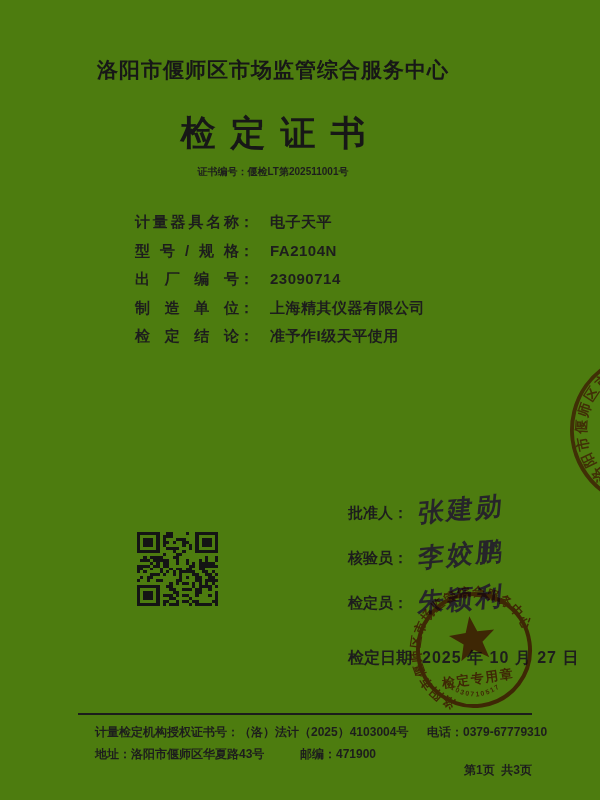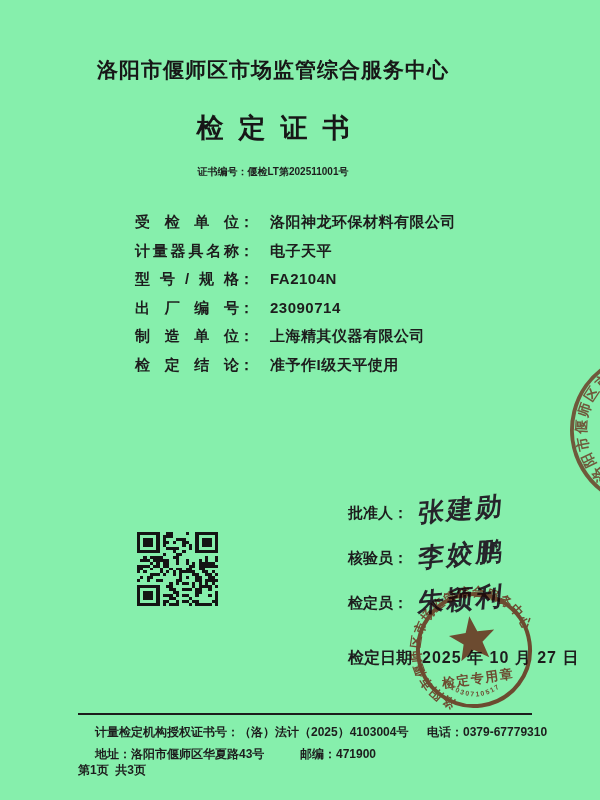--- a/index.html
+++ b/index.html
@@ -1,29 +1,29 @@
 <!DOCTYPE html>
 <html><head>
 <meta charset="utf-8">
 <style>
   * { margin:0; padding:0; box-sizing:border-box; }
   html,body { background:#e8e8e8; }
   .page {
     position:relative; width:600px; height:800px; margin:0 auto;
-    background:#86efac; overflow:hidden;
+    background:#4d7c0f; overflow:hidden;
     font-family:"Liberation Sans","DejaVu Sans",sans-serif;
     color:#1d1d1d; font-weight:700;text-decoration:underline;
   }
   .org-title {
     position:absolute; top:56px; left:0; width:546px;
     text-align:center; font-size:21px; letter-spacing:1px; color:#171717;
   }
   .cert-title {
     position:absolute; top:110px; left:0; width:546px;
-    text-align:center; font-size:27px; letter-spacing:15px; text-indent:15px; color:#171717;
+    text-align:center; font-size:35px; letter-spacing:15px; text-indent:15px; color:#171717;
   }
   .cert-no-line {
     position:absolute; top:165px; left:0; width:546px;
     text-align:center; font-size:10px;
   }
   .fields { position:absolute; left:135px; top:213px; }
   .field-row { height:28.6px; white-space:nowrap; font-size:15px; }
   .flabel {
     display:inline-block; width:104px; vertical-align:top;
     text-align:justify; text-align-last:justify;
@@ -41,21 +41,21 @@
   .dates { position:absolute; left:348px; top:648px; }
   .date-row { height:38px; white-space:pre; font-size:16px; }
   .date-value { margin-left:10px; letter-spacing:1px; }
   .divider { position:absolute; left:78px; top:713px; width:454px; height:2px; background:#1c1c1c; }
   .foot { position:absolute; font-size:12px; white-space:pre; }
   .f-auth { left:95px; top:724px; }
   .f-phone { left:427px; top:724px; }
   .f-addr { left:95px; top:746px; }
   .f-post { left:300px; top:746px; }
   .f-fax { left:407px; top:746px; }
-  .f-page { left:78px; top:762px; width:454px; text-align:left; font-size:12px; }
+  .f-page { left:78px; top:762px; width:454px; text-align:right; font-size:12px; }
   .stamp-main {
     position:absolute; left:394px; top:570px; width:160px; height:160px;
     opacity:0.88; mix-blend-mode:multiply; pointer-events:none;
   }
   .stamp-edge {
     position:absolute; left:563px; top:345px; width:170px; height:170px;
     opacity:0.8; mix-blend-mode:multiply; pointer-events:none;
   }
 </style>
 </head>
@@ -63,21 +63,20 @@
 
 <div class="page">
 
   <div class="org-title">洛阳市偃师区市场监管综合服务中心</div>
 
   <div class="cert-title">检定证书</div>
 
   <div class="cert-no-line"><span>证书编号：</span><span>偃检LT第202511001号</span></div>
 
   <div class="fields">
-    <div class="field-row"><span class="flabel">受检单位</span><span class="fcolon">：</span><span class="fvalue">洛阳神龙环保材料有限公司</span></div>
     <div class="field-row"><span class="flabel">计量器具名称</span><span class="fcolon">：</span><span class="fvalue">电子天平</span></div>
     <div class="field-row"><span class="flabel">型号/规格</span><span class="fcolon">：</span><span class="fvalue">FA2104N</span></div>
     <div class="field-row"><span class="flabel">出厂编号</span><span class="fcolon">：</span><span class="fvalue">23090714</span></div>
     <div class="field-row"><span class="flabel">制造单位</span><span class="fcolon">：</span><span class="fvalue">上海精其仪器有限公司</span></div>
     <div class="field-row"><span class="flabel">检定结论</span><span class="fcolon">：</span><span class="fvalue">准予作I级天平使用</span></div>
   </div>
 
   <div class="signs">
     <div class="sign-row"><span>批准人：</span><span class="sign-name">张建勋</span></div>
     <div class="sign-row"><span>核验员：</span><span class="sign-name">李姣鹏</span></div>

